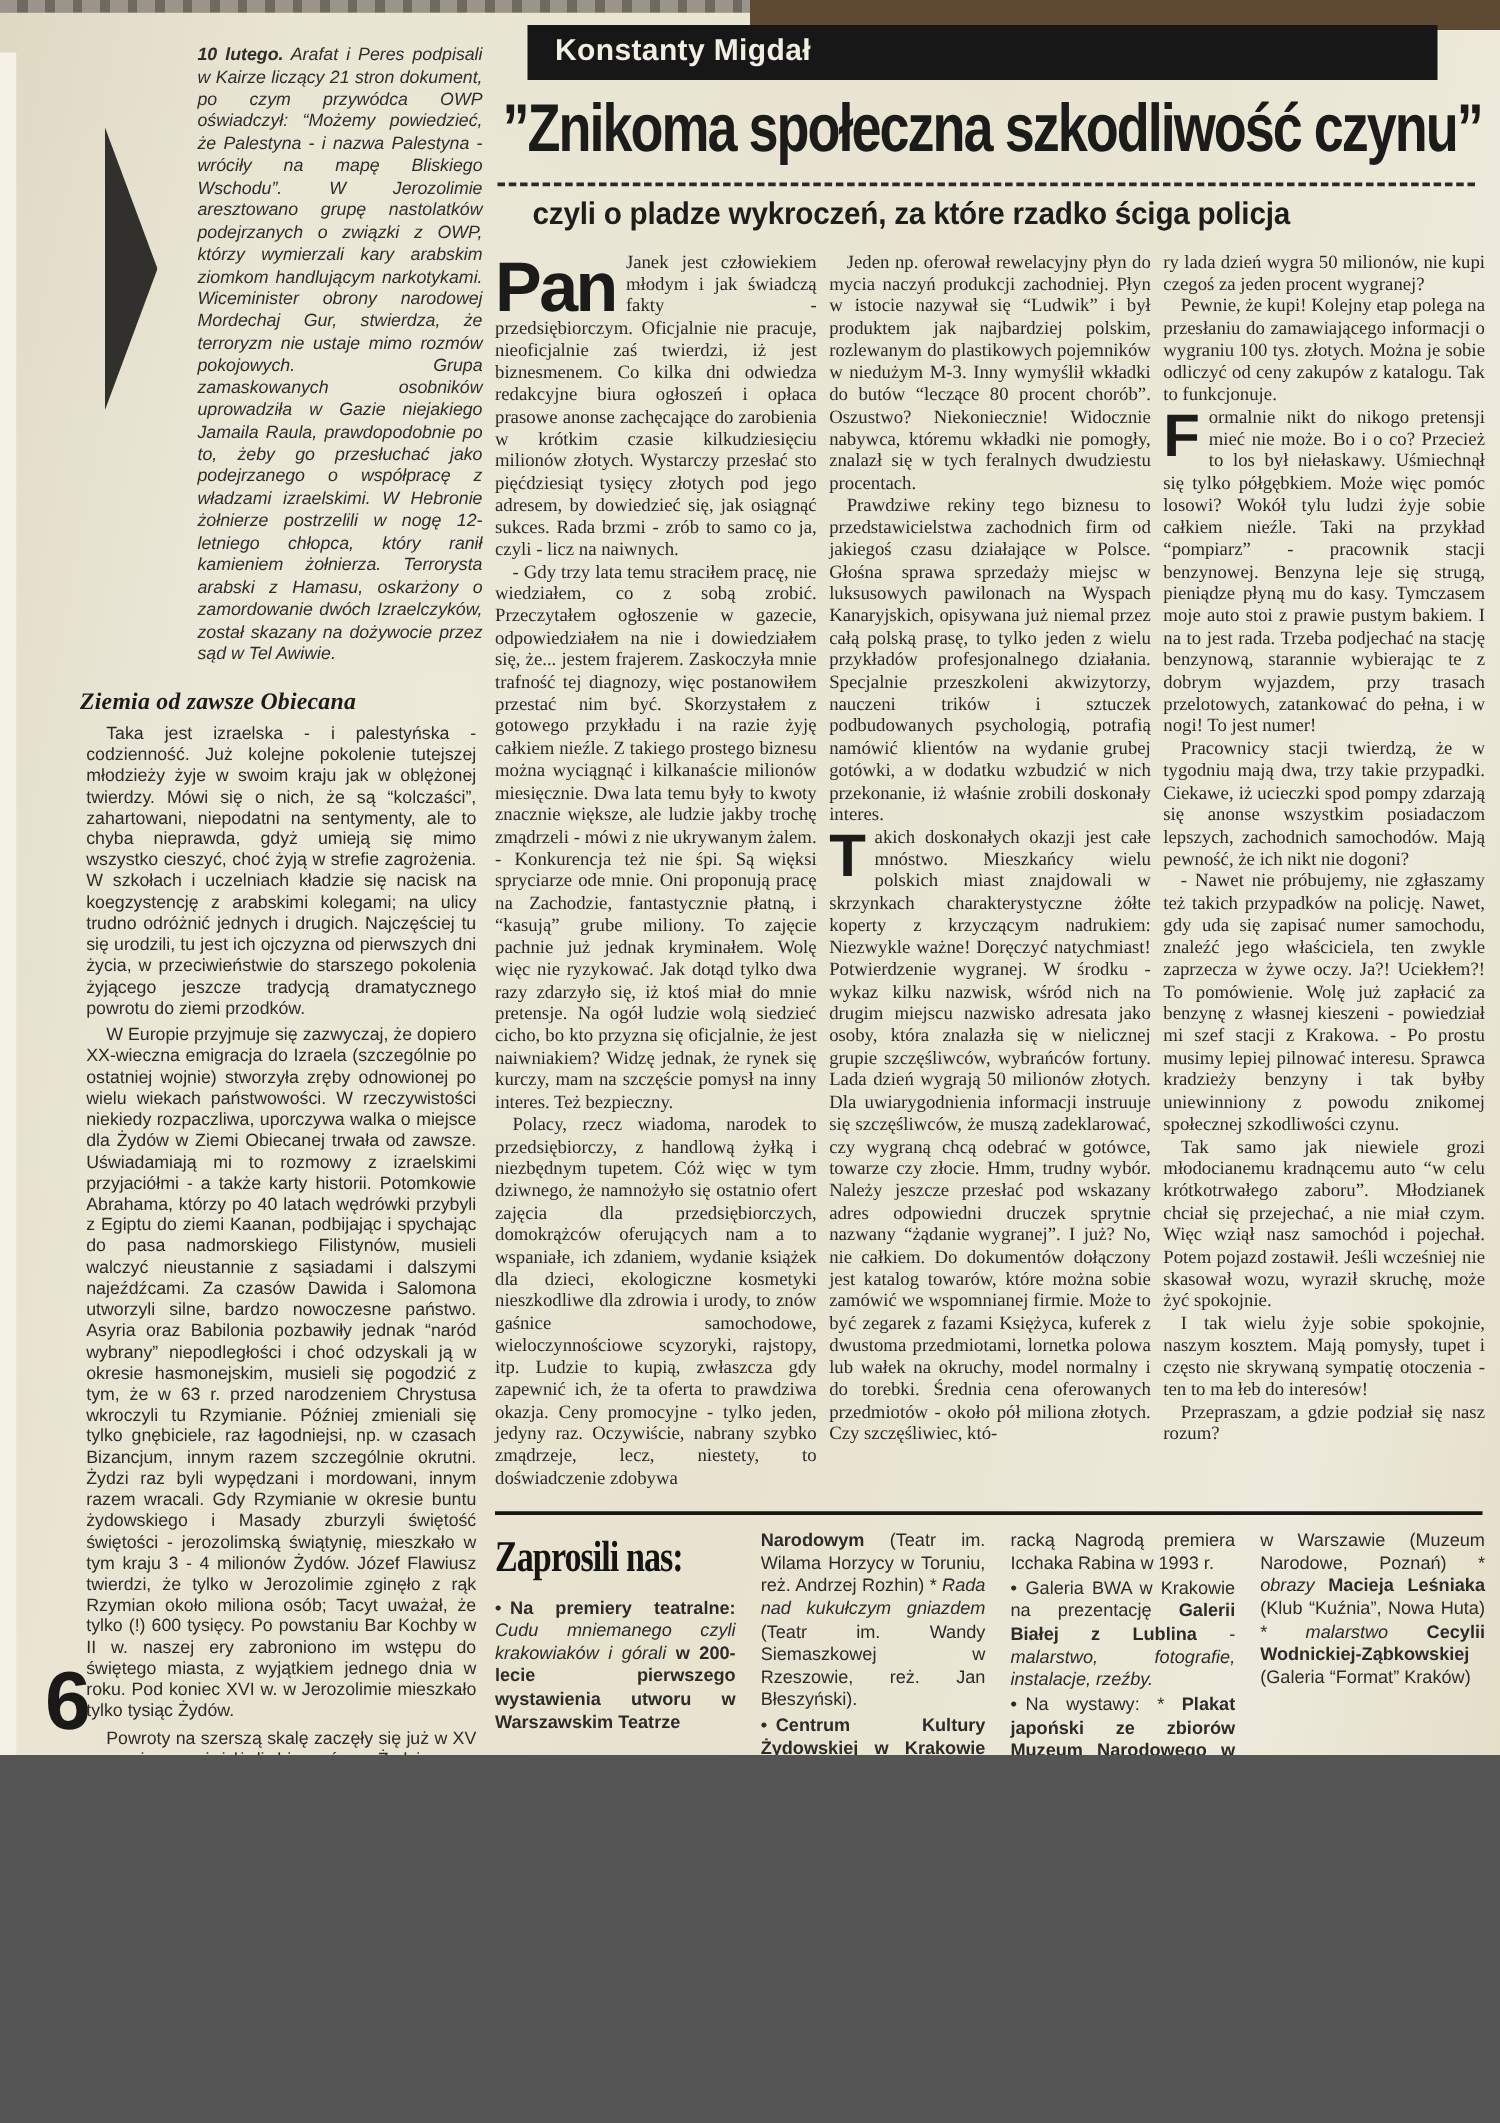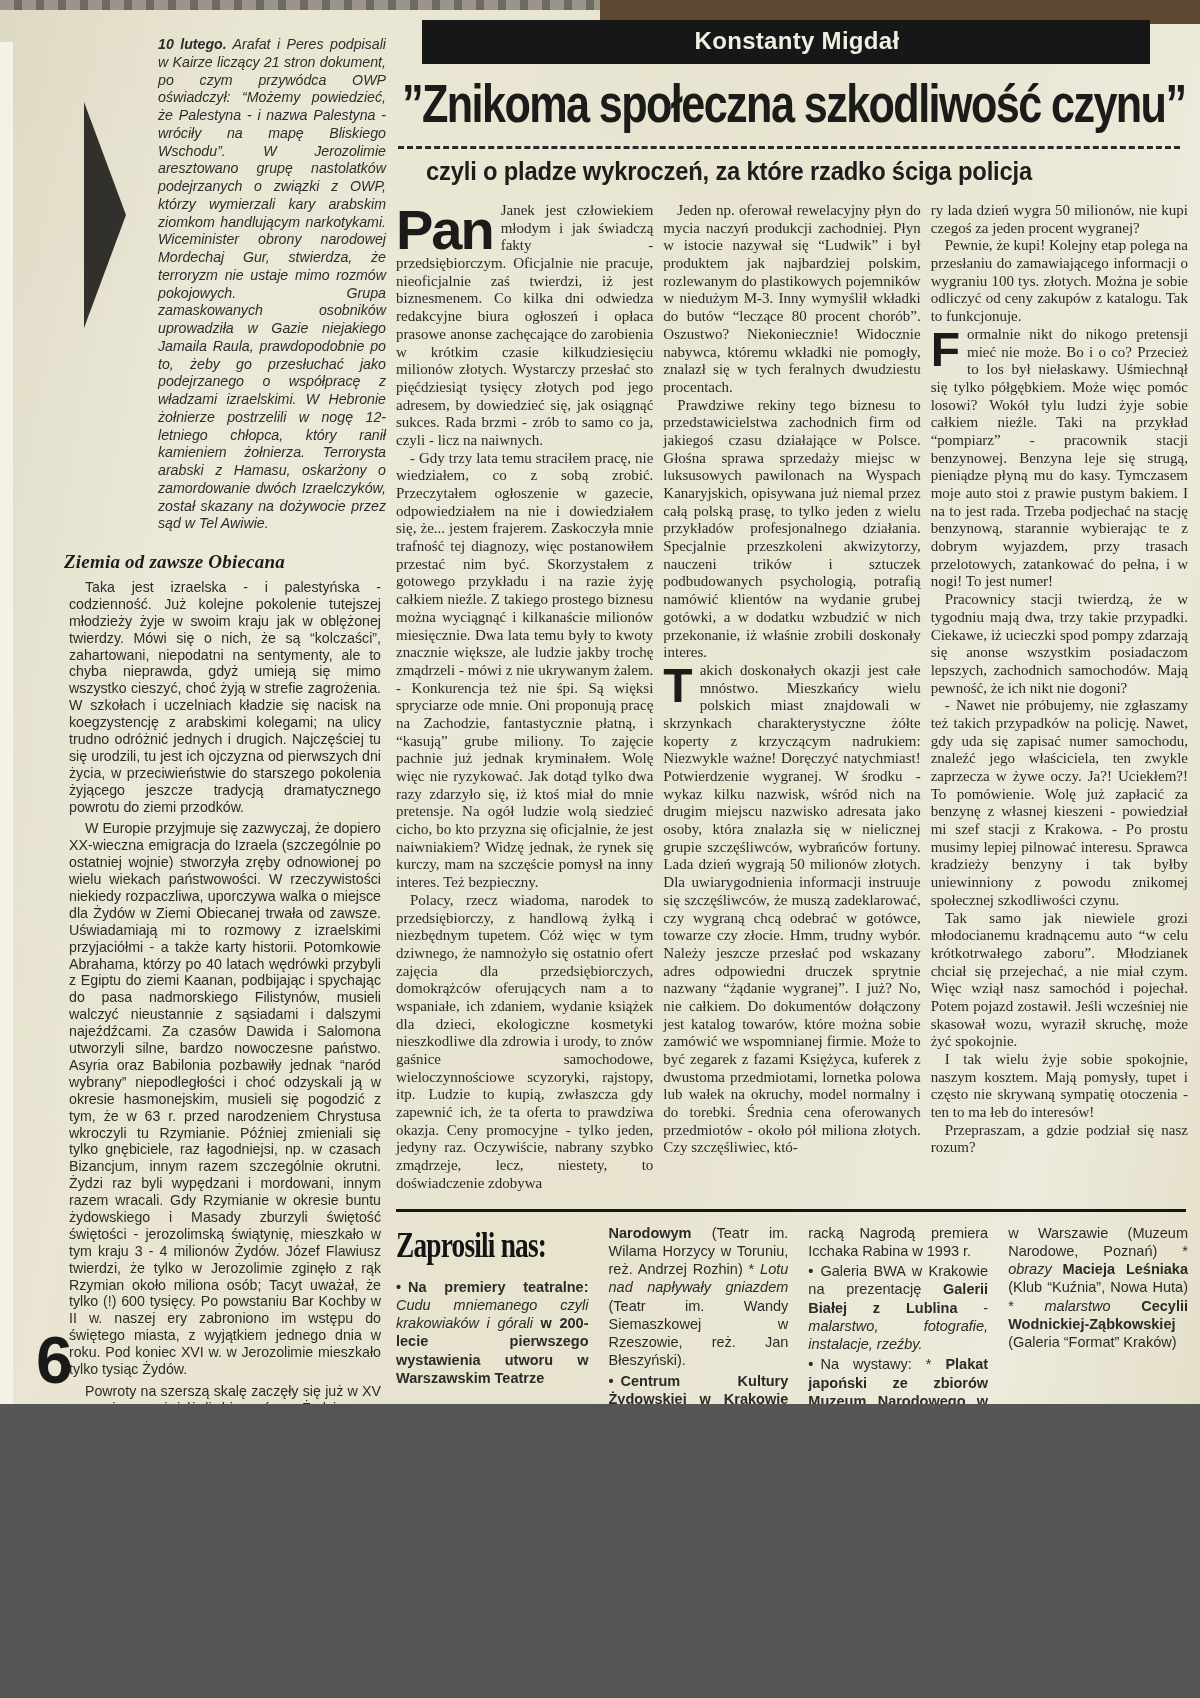--- a/index.html
+++ b/index.html
@@ -31,21 +31,21 @@
   .left-heading{font-family:"Liberation Serif",serif;font-weight:bold;font-style:italic;
     font-size:19px;margin:18px 0 6px 0;color:#1d1c1a;letter-spacing:.2px;}
   .left-body{font-size:14.2px;line-height:1.19;text-align:justify;color:#2c2b28;}
   .left-body p{margin:5px;text-indent:16px;}
   .page-number{position:absolute;left:36px;bottom:6px;font-size:66px;font-weight:bold;
     color:#1a1918;}
 
   
   .main-area{position:absolute;left:396px;top:20px;width:792px;}
   .author-bar{margin:0 38px 0 26px;background:#171717;color:#f1eee2;
-    font-weight:bold;font-size:24px;padding:7px 0 9px 22px;letter-spacing:.3px;text-align:center;}
+    font-weight:bold;font-size:24px;padding:7px 0 9px 22px;letter-spacing:.3px;}
   .headline{margin:8px 0 0 6px;font-weight:bold;font-size:54px;letter-spacing:-2px;
     white-space:nowrap;color:#1b1b1a;transform:scaleX(.8);transform-origin:0 50%;width:125%;}
   .dashline{border-top:3px dashed #2a2a28;margin:12px 8px 8px 2px;}
   .subhead{margin:0 0 0 30px;font-weight:bold;font-size:25px;letter-spacing:-.2px;
     white-space:nowrap;color:#1d1d1b;transform:scaleX(.95);transform-origin:0 50%;}
 
   .columns{display:flex;gap:10px;margin-top:16px;}
   .col{flex:1 1 0;font-family:"Liberation Serif",serif;font-size:15px;line-height:1.18;
     text-align:justify;color:#2a2927;}
   .col p{margin:0;text-indent:14px;}
@@ -123,21 +123,21 @@
     <div class="inv-rule"></div>
 
     <div class="inv">
       <div class="inv-col">
         <h3 class="inv-heading">Zaprosili nas:</h3>
         <div>
             <p class="inv-item"><span class="inv-bullet">•</span><span class="bold">Na premiery teatralne:</span><span> </span><span class="ital">Cudu mniemanego czyli krakowiaków i górali</span><span> </span><span class="bold">w 200-lecie pierwszego wystawienia utworu w Warszawskim Teatrze</span></p>
           </div>
       </div>
       <div class="inv-col">
-          <p class="inv-item"><span class="bold">Narodowym</span><span> (Teatr im. Wilama Horzycy w Toruniu, reż. Andrzej Rozhin) * </span><span class="ital">Lotu nad napływały gniazdem</span><span> (Teatr im. Wandy Siemaszkowej w Rzeszowie, reż. Jan Błeszyński).</span></p>
+          <p class="inv-item"><span class="bold">Narodowym</span><span> (Teatr im. Wilama Horzycy w Toruniu, reż. Andrzej Rozhin) * </span><span class="ital">Rada nad kukułczym gniazdem</span><span> (Teatr im. Wandy Siemaszkowej w Rzeszowie, reż. Jan Błeszyński).</span></p>
           <p class="inv-item"><span class="inv-bullet">•</span><span class="bold">Centrum Kultury Żydowskiej w Krakowie</span><span> na spotkanie autorskie z </span><span class="bold">Miriam Akavii</span><span>, izraelską pisarką, urodzoną w Krakowie, uhonorowaną Lite-</span></p>
         </div>
       <div class="inv-col">
           <p class="inv-item"><span>racką Nagrodą premiera Icchaka Rabina w 1993 r.</span></p>
           <p class="inv-item"><span class="inv-bullet">•</span><span>Galeria BWA w Krakowie na prezentację </span><span class="bold">Galerii Białej z Lublina</span><span> - </span><span class="ital">malarstwo, fotografie, instalacje, rzeźby.</span></p>
           <p class="inv-item"><span class="inv-bullet">•</span><span>Na wystawy: * </span><span class="bold">Plakat japoński ze zbiorów Muzeum Narodowego w Poznaniu</span><span> - towarzysząca 14 Międzynarodowemu Biennale Plakatu</span></p>
         </div>
       <div class="inv-col">
           <p class="inv-item"><span>w Warszawie (Muzeum Narodowe, Poznań) * </span><span class="ital">obrazy</span><span> </span><span class="bold">Macieja Leśniaka</span><span> (Klub “Kuźnia”, Nowa Huta) * </span><span class="ital">malarstwo</span><span> </span><span class="bold">Cecylii Wodnickiej-Ząbkowskiej</span><span> (Galeria “Format” Kraków)</span></p>
         </div>

